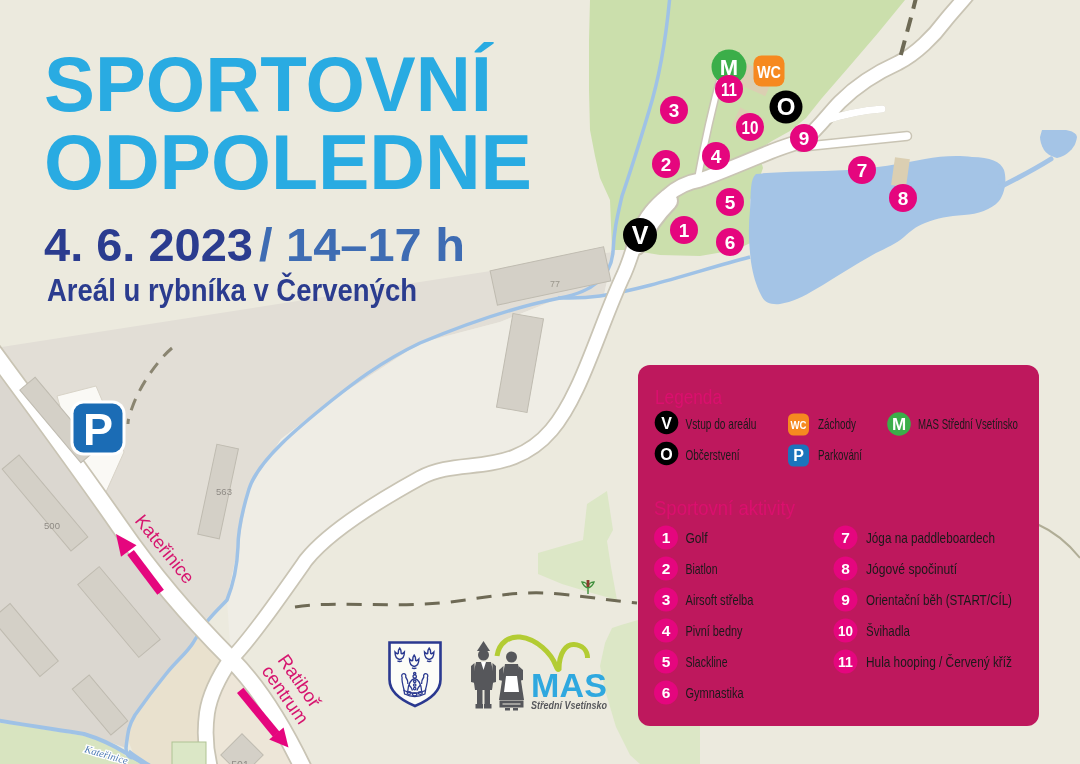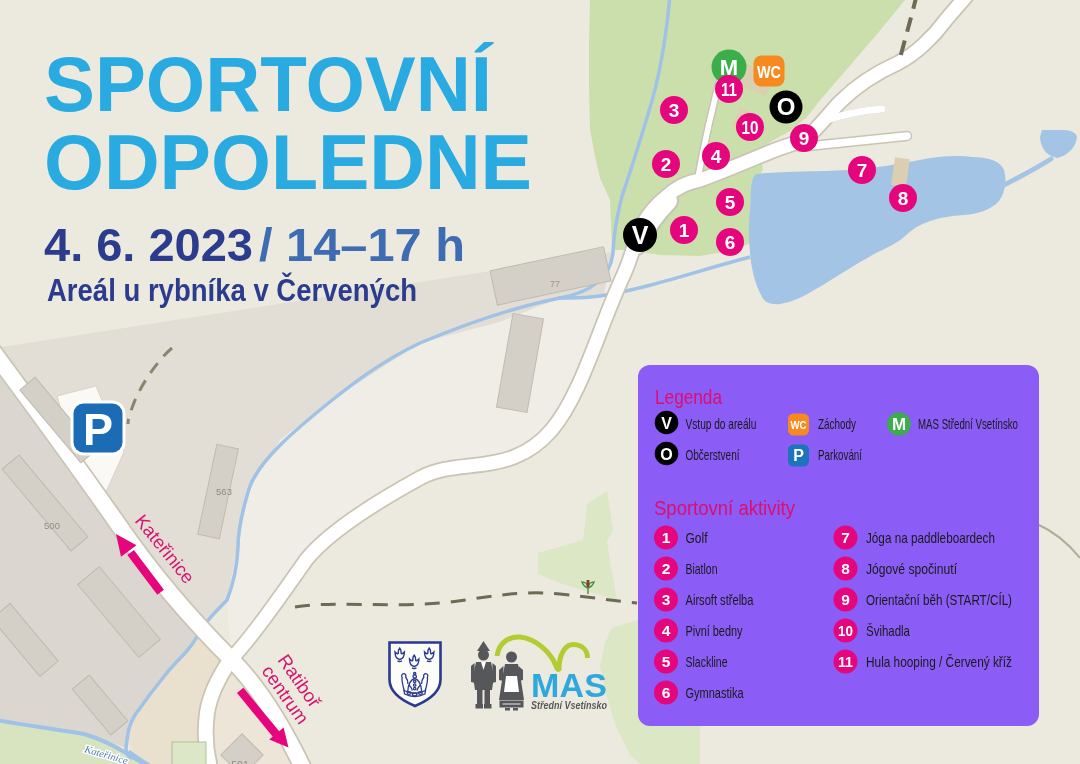--- a/index.html
+++ b/index.html
@@ -1,19 +1,19 @@
 <!DOCTYPE html>
 <html><head>
 <meta charset="utf-8">
 <style>
 html,body{margin:0;padding:0;}
 #page{position:relative;width:1080px;height:764px;overflow:hidden;background:#ECEADE;font-family:"Liberation Sans",sans-serif;}
 #map{position:absolute;left:0;top:0;}
 .abs{position:absolute;}
-#legend{left:638px;top:365px;width:401px;height:361px;background:#8b5cf6;border-radius:12px;}
+#legend{left:638px;top:365px;width:401px;height:361px;background:#be185d;border-radius:12px;}
 </style>
 </head>
 <body>
 <div id="page">
 <svg id="map" width="1080" height="764" viewBox="0 0 1080 764">
 
 <g id="zones">
 
 <polygon fill="#DBD7D0" points="-5,352 13,380 38,413 64,446 97,491 131,545 166,600 195,635 193,643 178,659 166,674 149,696 135,715 128,734 126,748 104,740 84,734 67,731 48,728 24,724 -5,720"></polygon>
 

